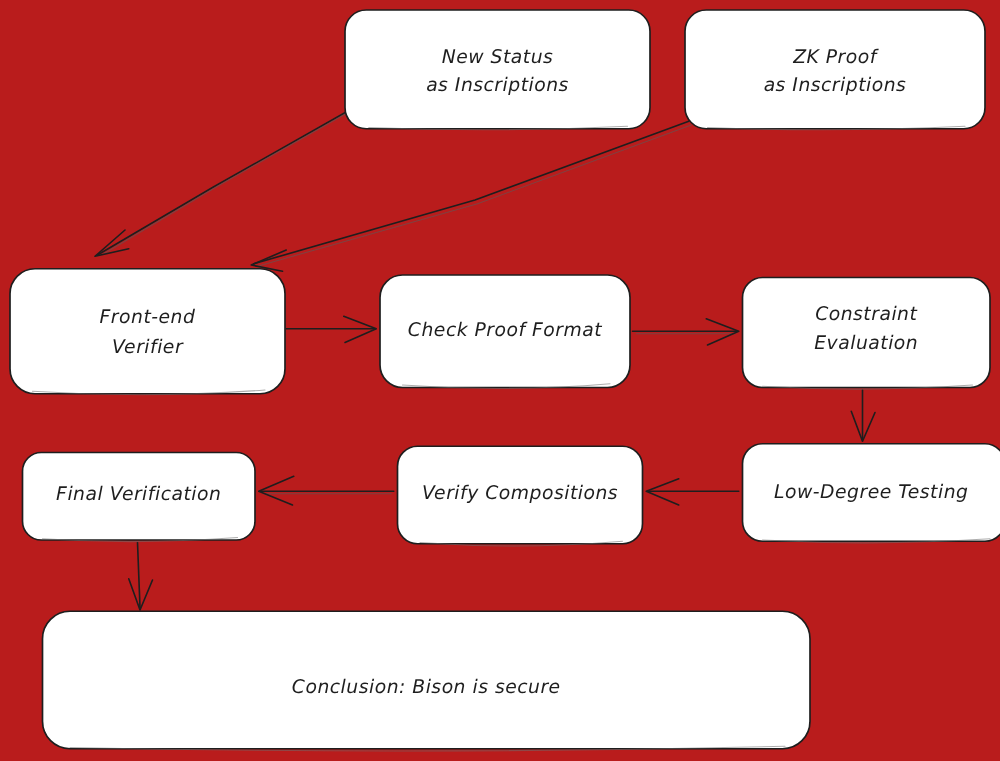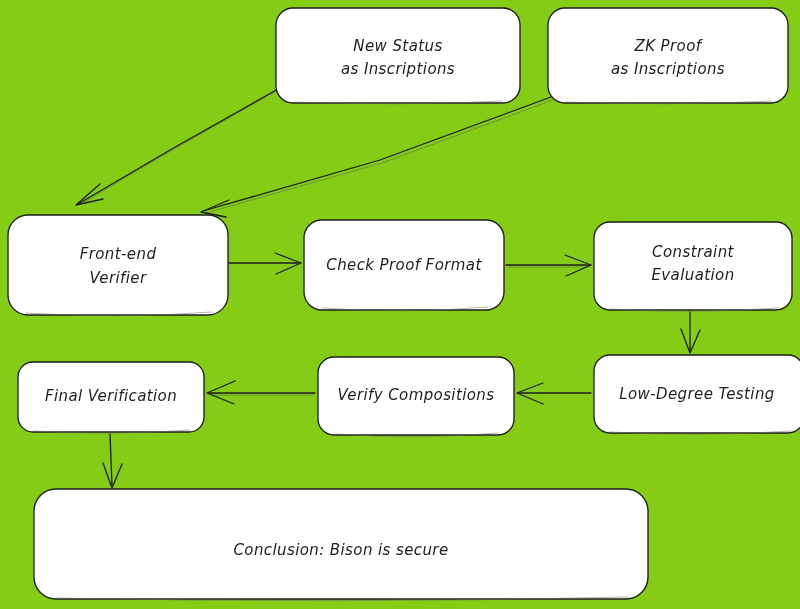--- a/index.html
+++ b/index.html
@@ -5,21 +5,21 @@
 <style>
   html, body {
     margin: 0;
     padding: 0;
     background: #ffffff;
   }
   #canvas-root {
     position: relative;
     width: 800px;
     height: 609px;
-    background: #84cc16;
+    background: #b91c1c;
     overflow: hidden;
     font-family: "DejaVu Sans", sans-serif;
   }
   svg.diagram {
     position: absolute;
     top: 0;
     left: 0;
     width: 800px;
     height: 609px;
     display: block;

